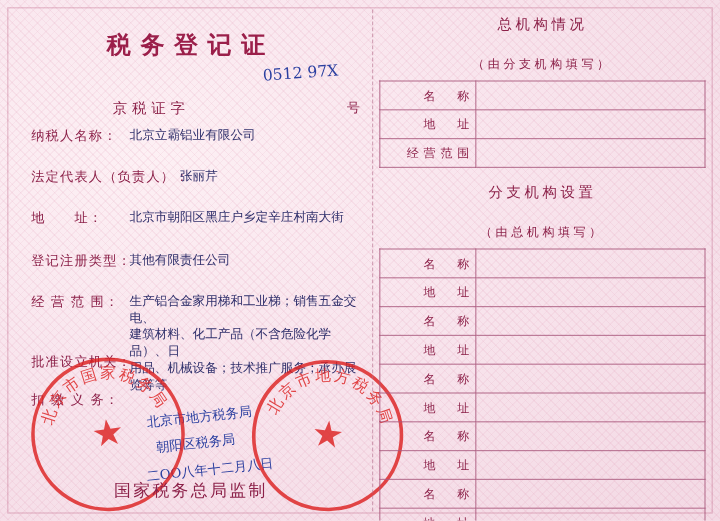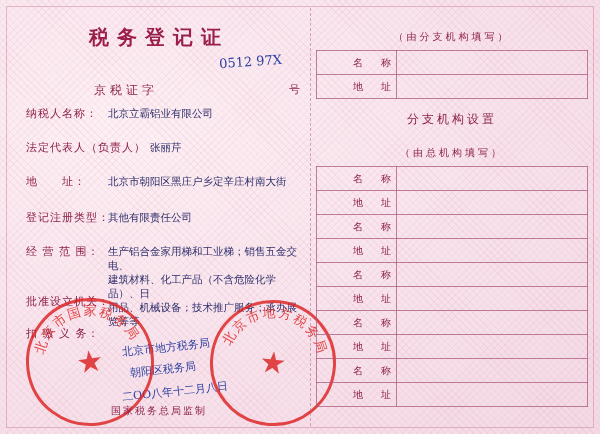--- a/index.html
+++ b/index.html
@@ -114,21 +114,21 @@
   .stamp .arc text{
     fill:#d22;font-size:13px;letter-spacing:2px;
     font-family:"DejaVu Serif","Liberation Serif",serif;
   }
   .handwrite{
     position:absolute;color:#2b3fa0;font-size:11px;
     font-family:"DejaVu Serif","Liberation Serif",serif;
   }
   #footer{
     position:absolute;left:0;right:0;bottom:6px;text-align:center;
-    font-size:10px;color:#8c2149;letter-spacing:2px;
+    font-size:14px;color:#8c2149;letter-spacing:2px;
   }
   #seal-text-1{position:absolute;left:110px;top:330px;transform:rotate(-6deg);}
   #seal-text-2{position:absolute;left:118px;top:352px;transform:rotate(-6deg);}
   #seal-text-3{position:absolute;left:110px;top:374px;transform:rotate(-6deg);}
 </style>
 </head>
 <body>
 
 <div id="doc">
   <div id="texture"></div>
@@ -222,30 +222,35 @@
       <div class="star">★</div>
     </div>
 
     <div id="footer">国家税务总局监制</div>
   </div>
 
   <div id="divider"></div>
 
   <div id="right">
     <div class="panel-title">
+      <span class="t1">总机构情况</span>
       <span class="t2">（由分支机构填写）</span>
     </div>
     <table class="grid">
       <tbody>
           <tr>
         <td class="k">名　称</td>
         <td class="v"></td>
       </tr>
       <tr>
         <td class="k">地　址</td>
+        <td class="v"></td>
+      </tr>
+      <tr>
+        <td class="k">经营范围</td>
         <td class="v"></td>
       </tr>
     </tbody>
       </table>
 
     <div class="panel-title" style="margin-top:12px">
       <span class="t1">分支机构设置</span>
       <span class="t2">（由总机构填写）</span>
     </div>
     <table class="grid">

